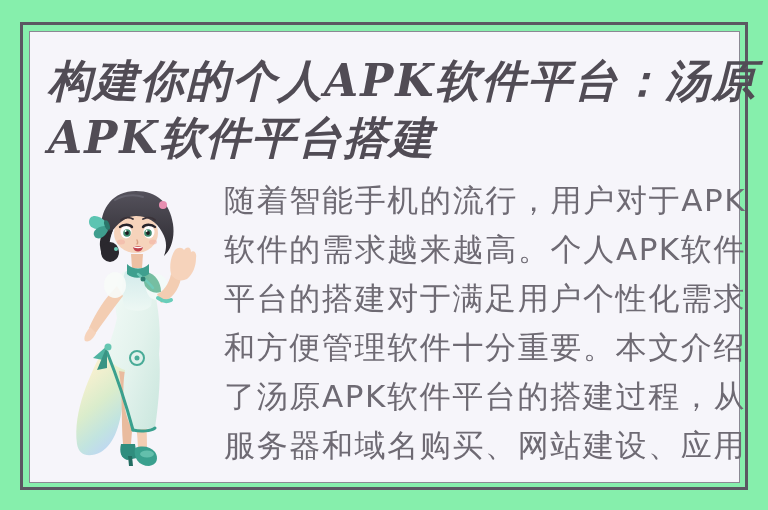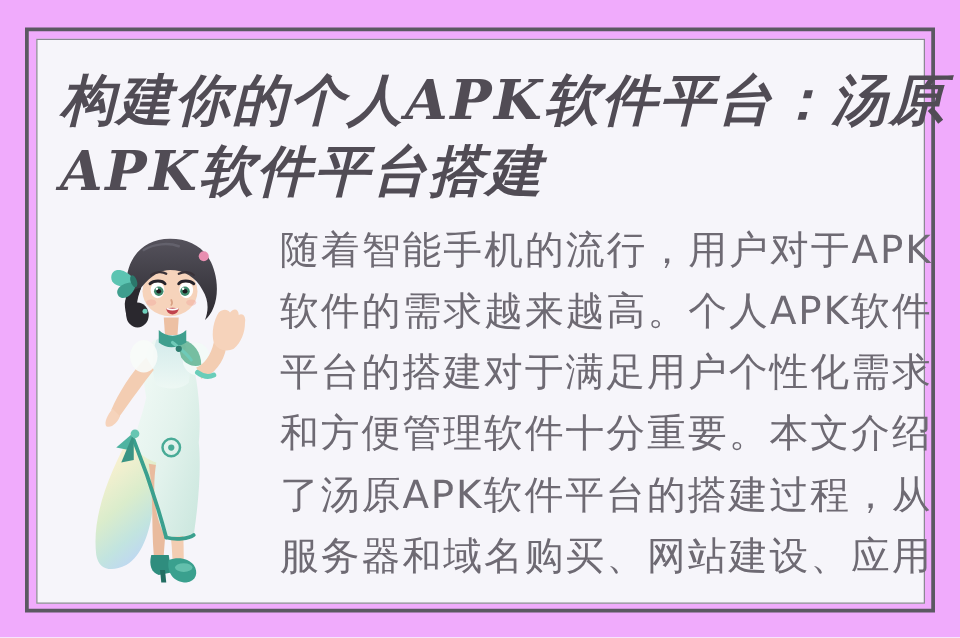--- a/index.html
+++ b/index.html
@@ -5,21 +5,21 @@
   html, body {
     margin: 0; padding: 0;
     width: 768px; height: 510px;
     overflow: hidden;
     font-family: "Liberation Sans", sans-serif;
     background: #fbfafd;
   }
   .stage {
     position: relative;
     width: 768px; height: 510px;
-    background: #f0abfc;
+    background: #86efac;
     overflow: hidden;
   }
   .outer-frame {
     position: absolute;
     left: 20px; top: 22px;
     width: 722px; height: 462px;
     border: 3px solid #5b5862;
     background: transparent;
     pointer-events: none;
   }

